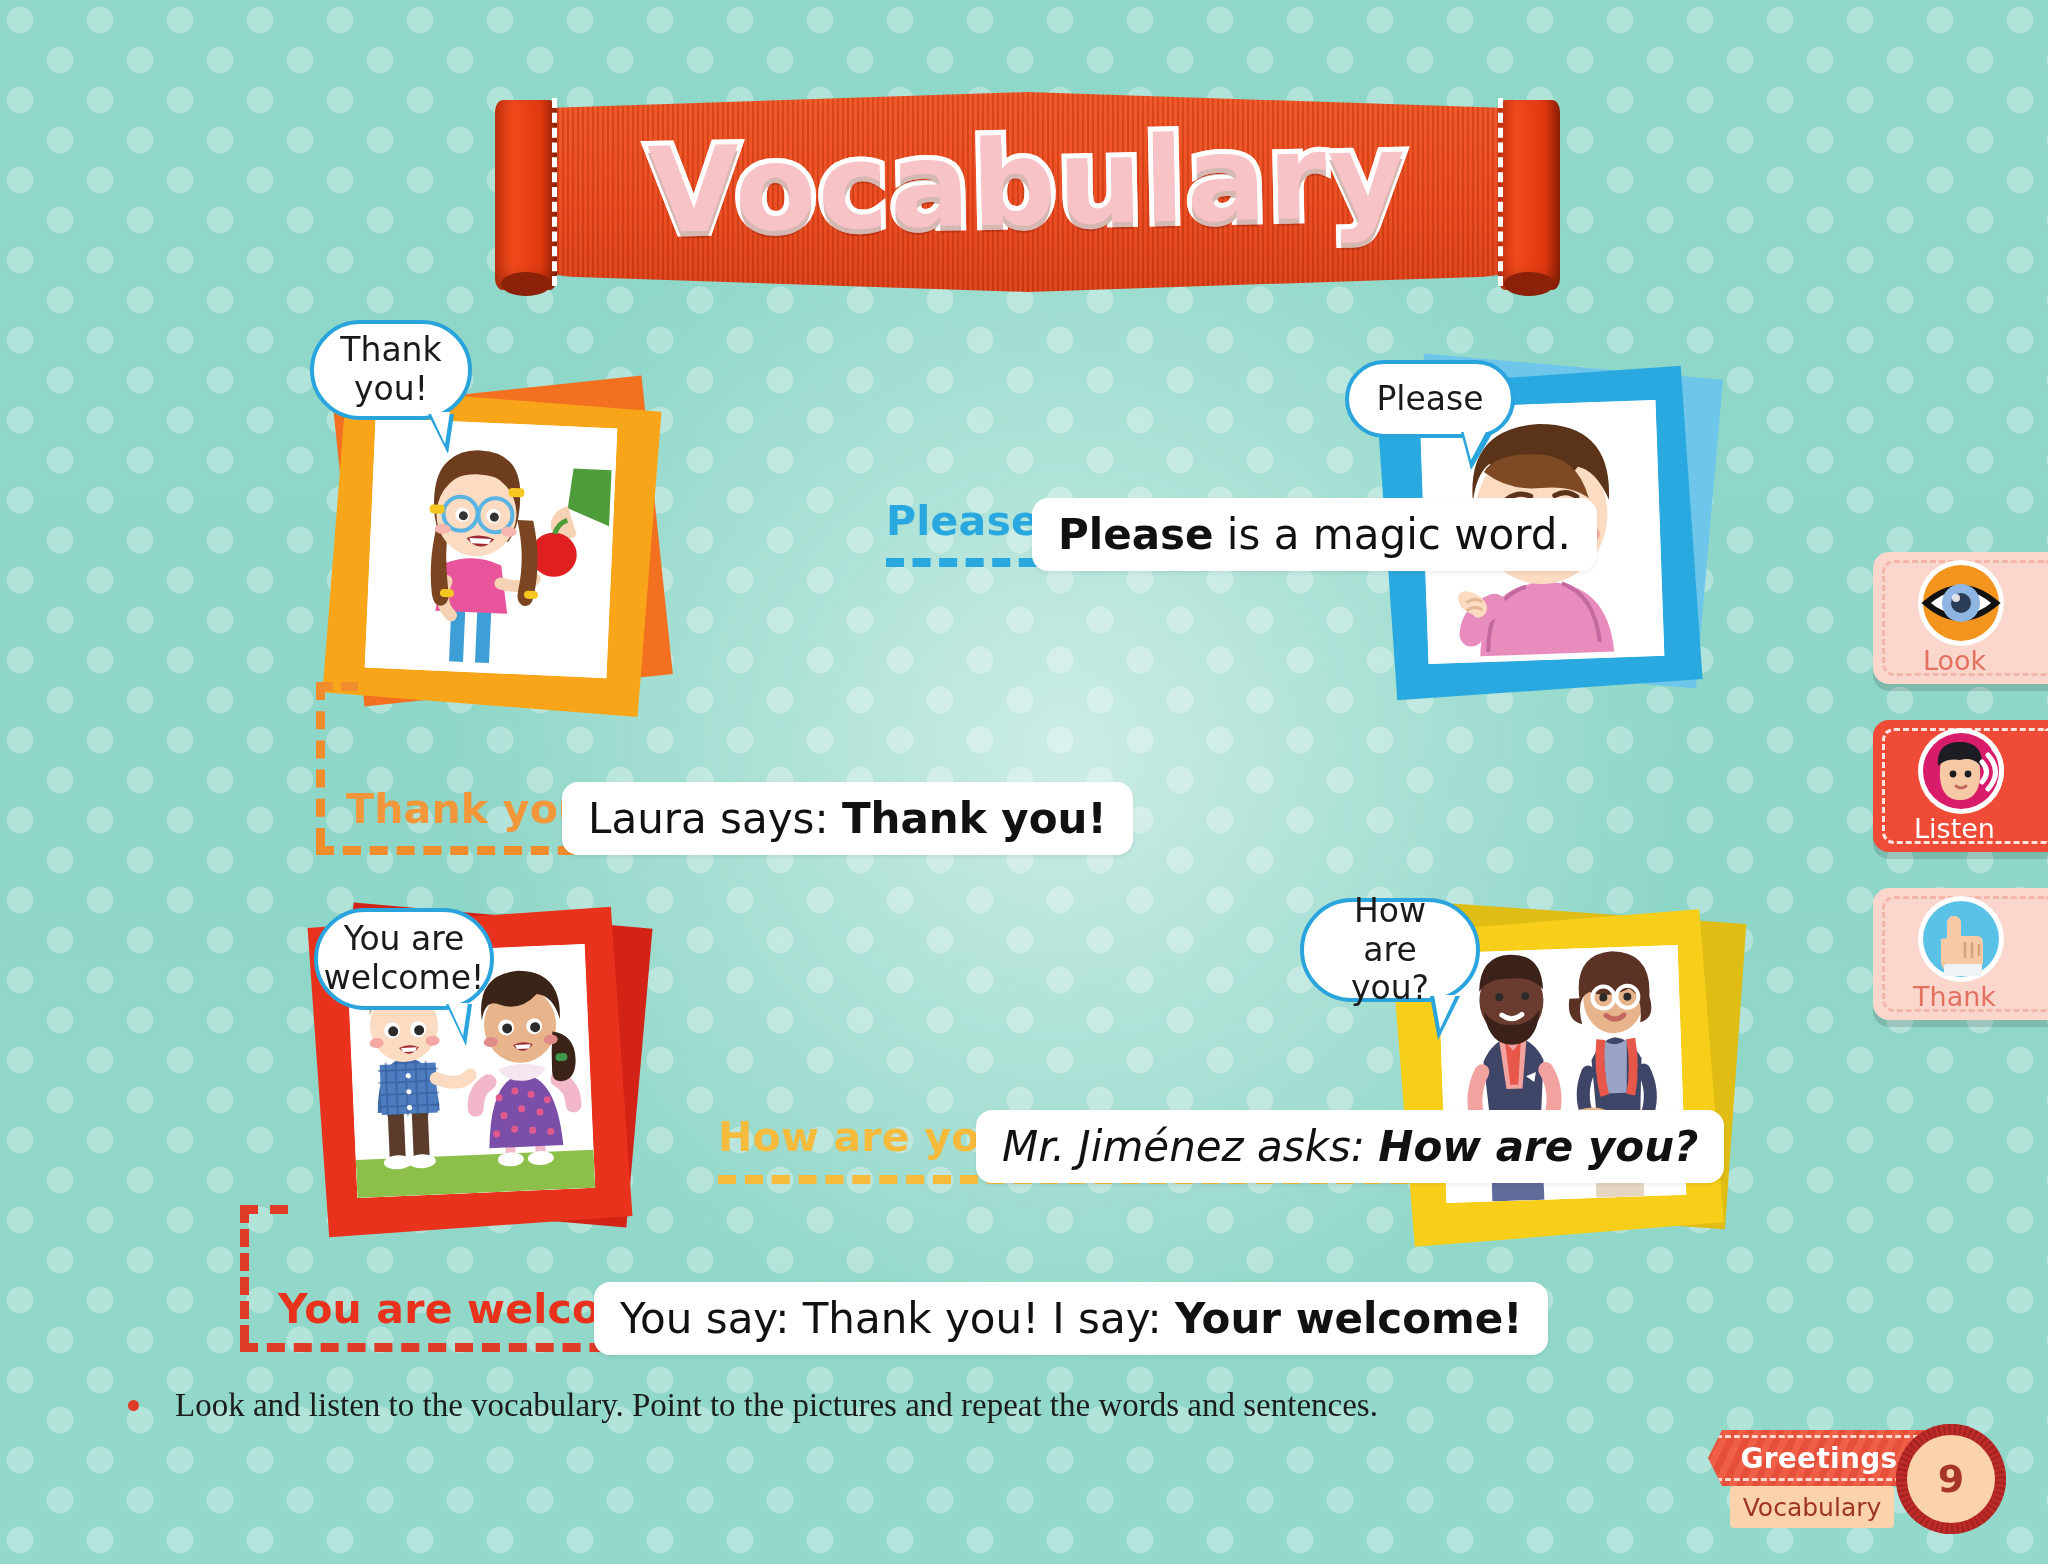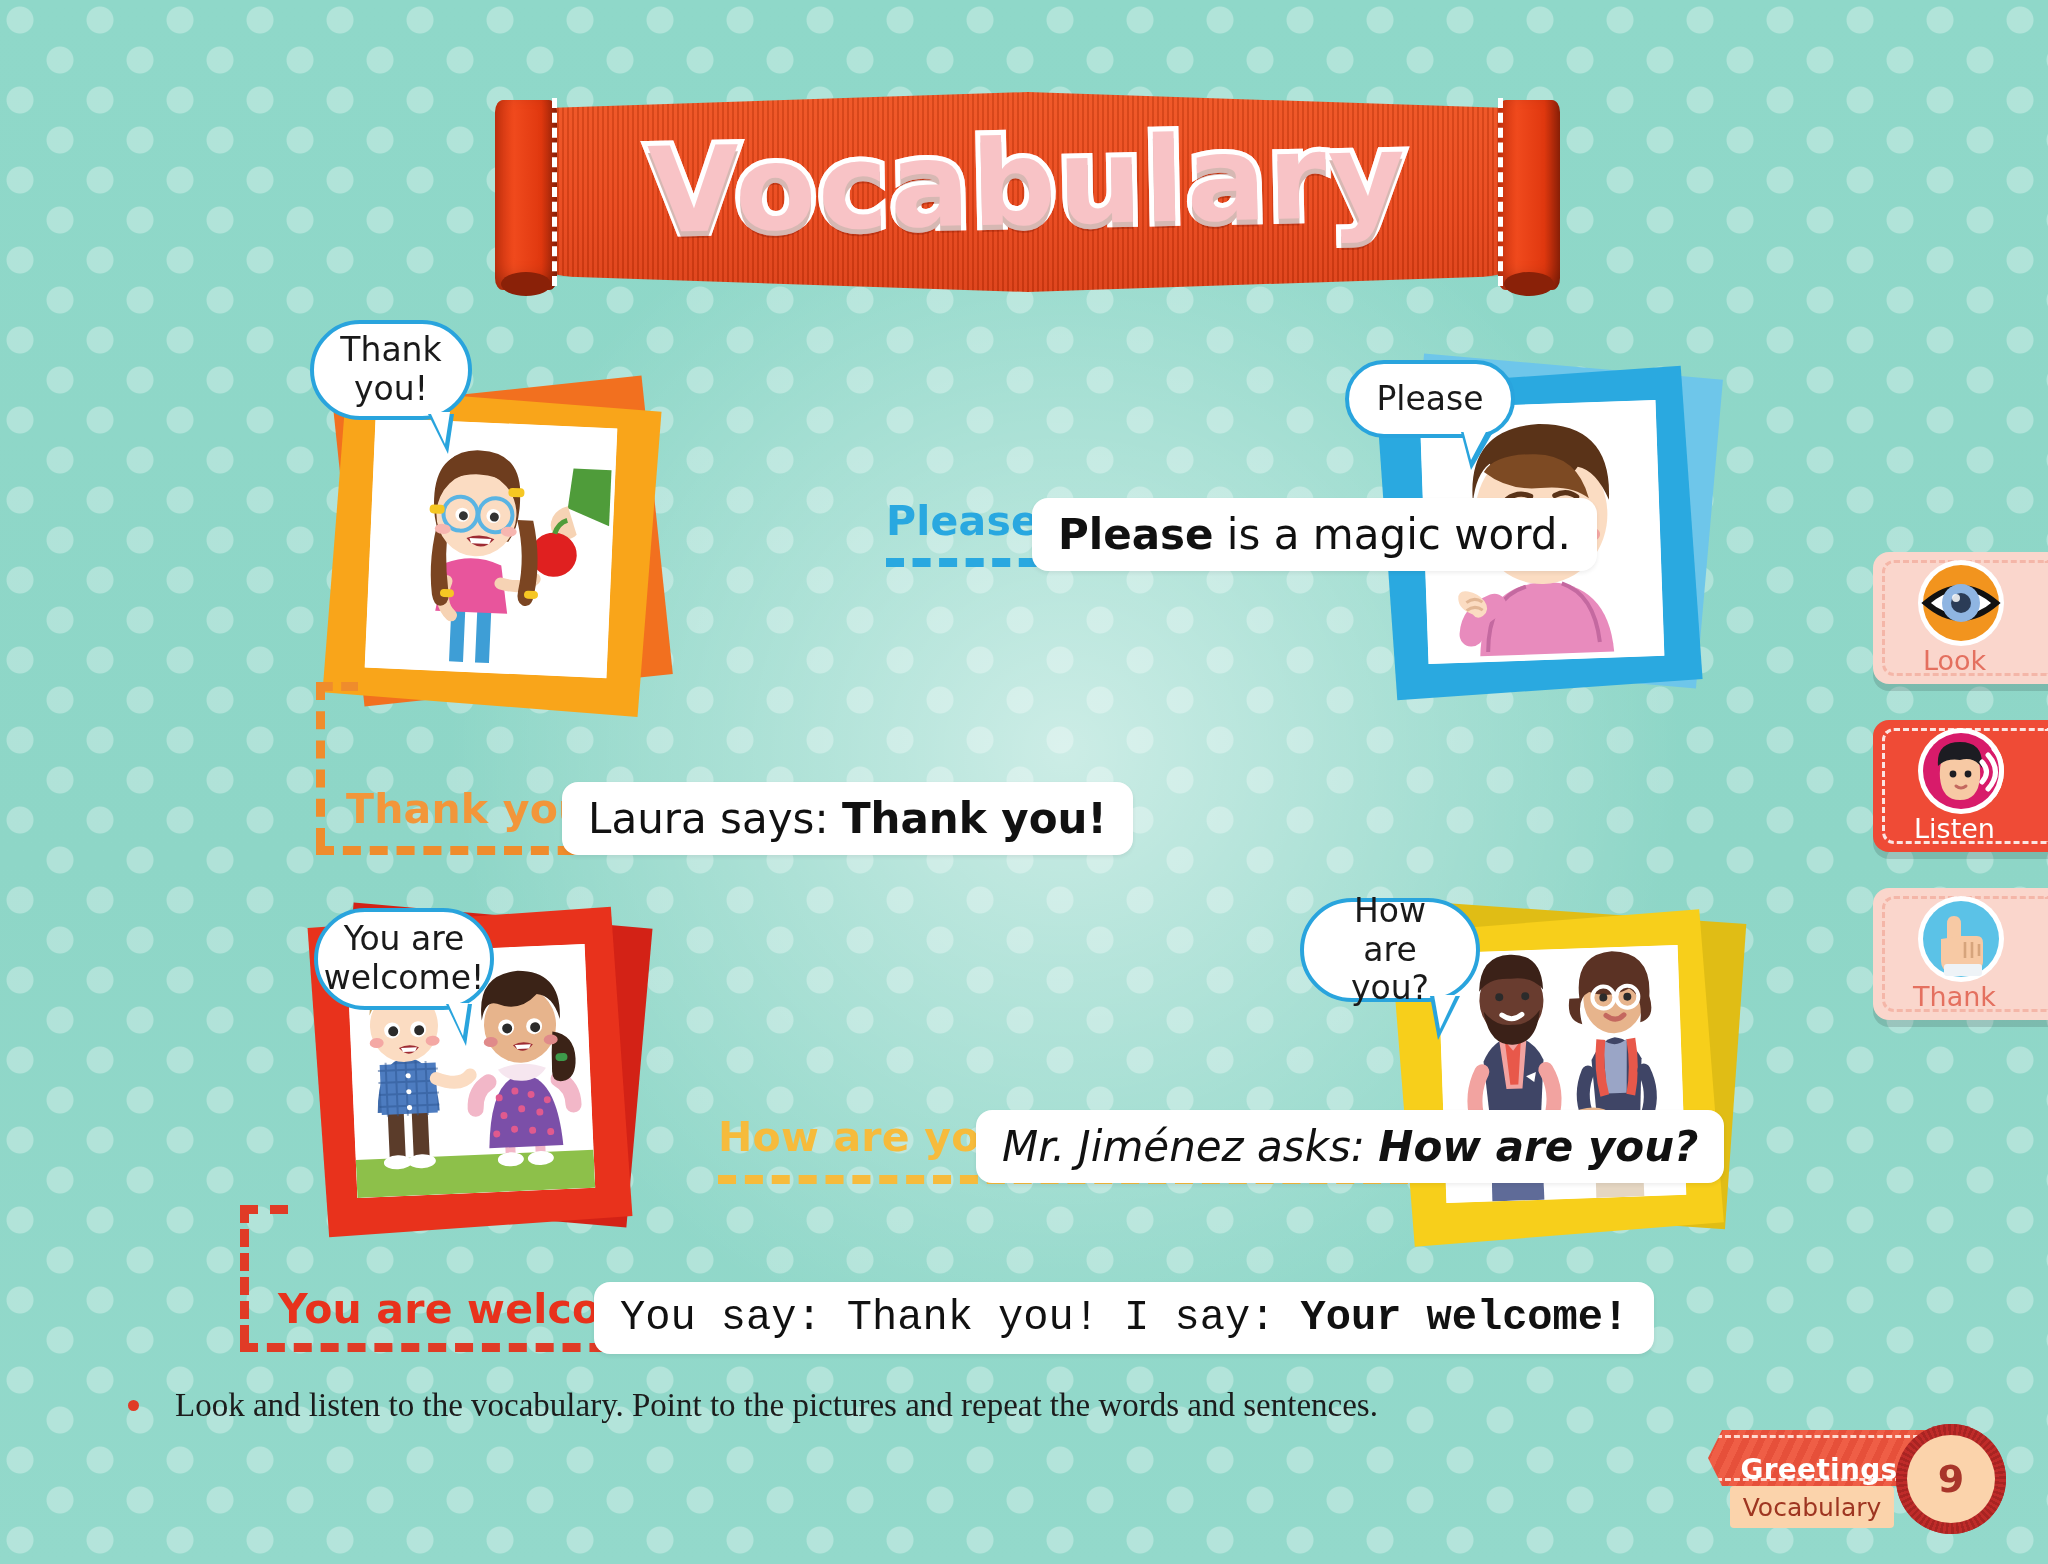--- a/index.html
+++ b/index.html
@@ -77,21 +77,21 @@
   .side-lbl{position:absolute;left:0;right:12px;bottom:8px;text-align:center;
     font-family:"DejaVu Sans", sans-serif;font-size:27px;}
   
   #instruction{position:absolute;left:175px;top:1387px;font-family:Liberation Serif, serif;
     font-size:33px;color:#1c1c1c;white-space:nowrap;}
   #bullet{position:absolute;left:128px;top:1400px;width:11px;height:11px;border-radius:50%;background:#e03b26;}
   #footer{position:absolute;left:1708px;top:1424px;width:300px;height:118px;}
   #foot-ribbon{position:absolute;left:0;top:6px;width:222px;height:56px;
     background:repeating-linear-gradient(115deg,#ef5e46 0 7px,#e6503a 7px 14px);
     clip-path:polygon(14px 0,100% 0,100% 100%,14px 100%,0 50%);
-    display:flex;align-items:flex-end;justify-content:center;}
+    display:flex;align-items:center;justify-content:center;}
   #foot-ribbon:before{content:"";position:absolute;left:8px;right:2px;top:5px;bottom:5px;
     border-top:3px dashed #ffd9cf;border-bottom:3px dashed #ffd9cf;}
   #foot-unit{position:relative;font-family:"DejaVu Sans", sans-serif;font-weight:bold;
     font-size:28px;color:#fff;letter-spacing:.3px;}
   #foot-sub{position:absolute;left:22px;top:62px;width:164px;height:42px;background:#fbd3ab;
     border-radius:4px;display:flex;align-items:center;justify-content:center;
     font-family:"DejaVu Sans", sans-serif;font-size:25px;color:#9e3521;}
   #foot-circle{position:absolute;left:188px;top:0;width:110px;height:110px;border-radius:50%;
     background:#bf2b29;display:flex;align-items:center;justify-content:center;}
   #foot-circle:before{content:"";position:absolute;inset:0;border-radius:50%;
@@ -340,21 +340,21 @@
   <div class="dashline" style="left:718px;top:1175px;width:690px;border-color:#f6bb3c;"></div>
   <div class="wordlabel" style="left:718px;top:1113px;color:#f6bb3c;">How are you?</div>
   <div class="sentbox" style="left:976px;top:1110px;font-style:italic;">
     <span>Mr. Jiménez asks: </span><b>How are you?</b>
   </div>
 
   <div class="dashvert" style="left:240px;top:1205px;height:138px;border-color:#e03b26;"></div>
   <div class="dashtop" style="left:240px;top:1205px;width:48px;border-color:#e03b26;"></div>
   <div class="dashline" style="left:240px;top:1343px;width:690px;border-color:#e03b26;"></div>
   <div class="wordlabel" style="left:278px;top:1285px;color:#e8321c;">You are welcome!</div>
-  <div class="sentbox" style="left:594px;top:1282px;font-family:Liberation Mono, monospace;">
+  <div class="sentbox" style="left:594px;top:1282px;">
     <span>You say: Thank you! I say: </span><b>Your welcome!</b>
   </div>
 
   <div id="sidebar">
 
     <div class="side-btn" style="background:#fad6cc;">
       <span class="inner-dash" style="border-color:#f4b1a2;"></span>
       <span class="side-ico">
         <svg viewBox="0 0 86 86" width="86" height="86">
           <circle cx="43" cy="43" r="38" fill="#f2941e"></circle>

